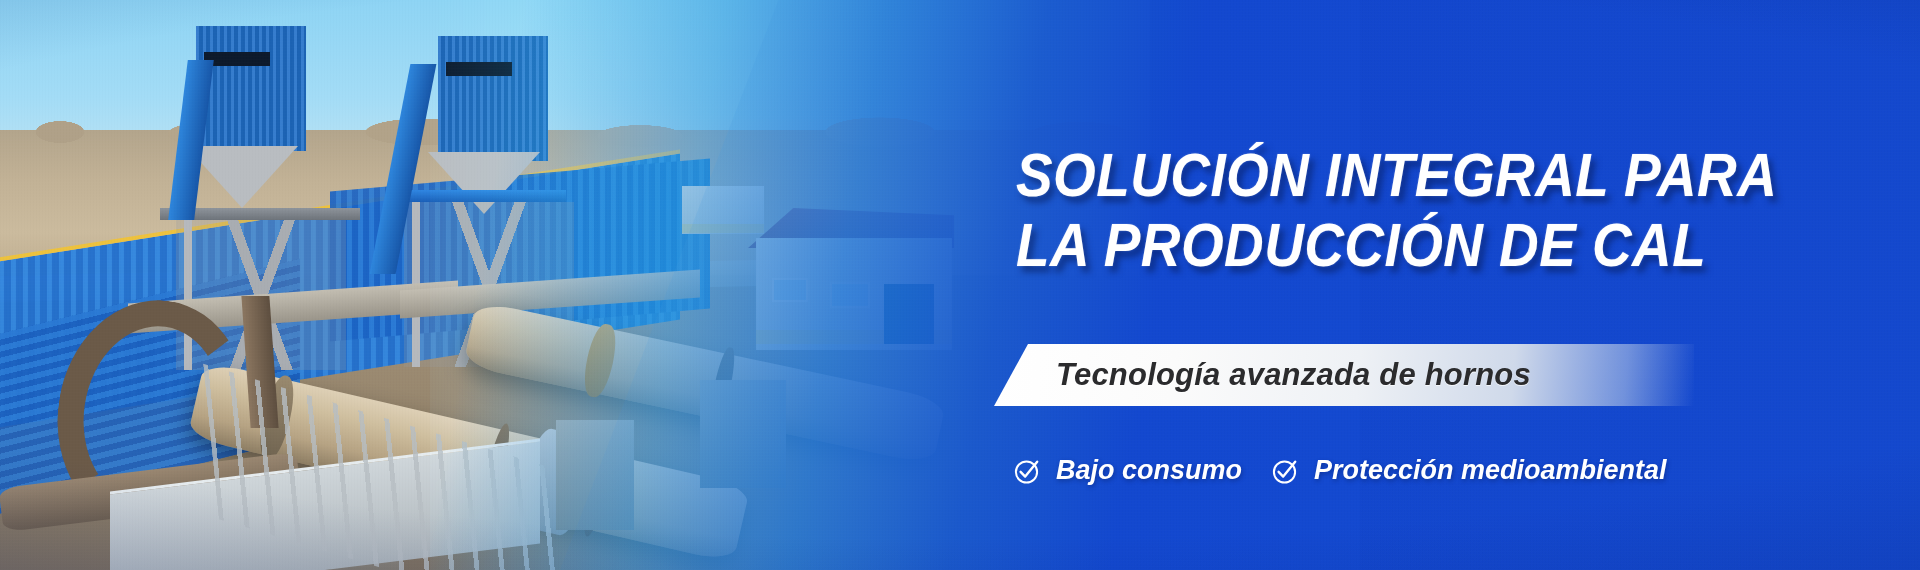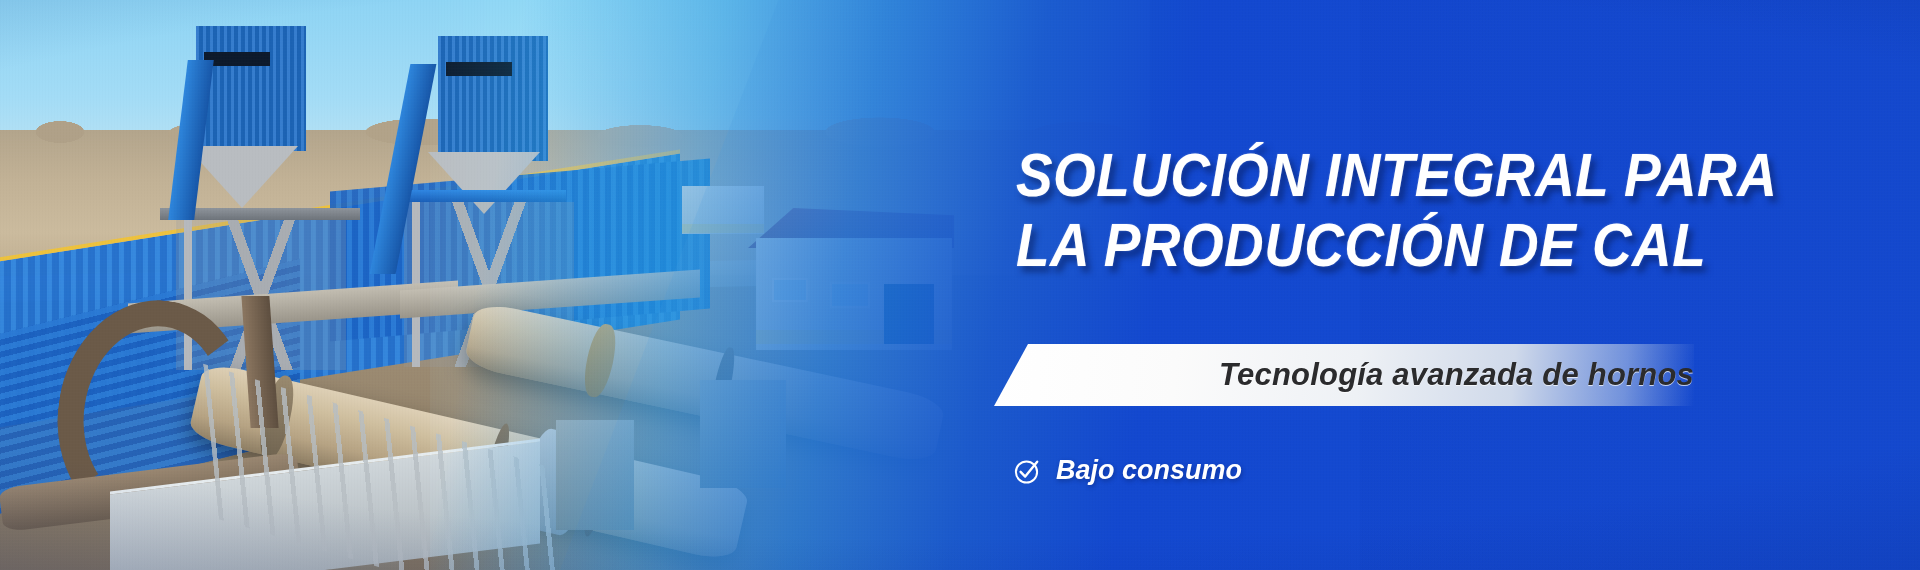--- a/index.html
+++ b/index.html
@@ -247,21 +247,21 @@
     text-shadow:5px 6px 7px rgba(5,25,85,.55), 0 0 2px rgba(255,255,255,.35);
     white-space:nowrap;
   }
   .headline .ln{display:block;}
 
   .ribbon{
     position:absolute;left:-22px;top:344px;width:700px;height:62px;
     background:linear-gradient(95deg,#ffffff 0%,#fbfbfb 26%,#eef1f5 52%,#cfd9ea 74%,rgba(190,206,232,.55) 90%,rgba(170,192,226,0) 100%);
     clip-path:polygon(34px 0,100% 0,100% 100%,0 100%);
     box-shadow:0 3px 8px rgba(6,28,95,.28);
-    display:flex;align-items:center;justify-content:flex-end;
+    display:flex;align-items:center;
   }
   .ribbon-text{
     margin-left:62px;
     color:#2b2b2d;
     font-style:italic;
     font-weight:bold;
     font-size:31px;
     letter-spacing:.2px;
     white-space:nowrap;
     text-shadow:0 1px 0 rgba(255,255,255,.7);
@@ -379,17 +379,26 @@
       <div class="feature">
         <span>
           <svg width="30" height="30" viewBox="0 0 30 30" aria-hidden="true">
             <circle cx="14.5" cy="16" r="10.6" fill="none" stroke="#ffffff" stroke-width="2"></circle>
             <path d="M8.6 15.8 L13.2 20.6 L25.2 5.8" fill="none" stroke="#ffffff" stroke-width="2.4" stroke-linecap="round" stroke-linejoin="round"></path>
           </svg>
         </span>
         <span>Bajo consumo</span>
       </div>
 
+      <div class="feature">
+        <span>
+          <svg width="30" height="30" viewBox="0 0 30 30" aria-hidden="true">
+            <circle cx="14.5" cy="16" r="10.6" fill="none" stroke="#ffffff" stroke-width="2"></circle>
+            <path d="M8.6 15.8 L13.2 20.6 L25.2 5.8" fill="none" stroke="#ffffff" stroke-width="2.4" stroke-linecap="round" stroke-linejoin="round"></path>
+          </svg>
+        </span>
+        <span>Protección medioambiental</span>
+      </div>
 
     </div>
   </div>
 
 </div>
 
 </body></html>

